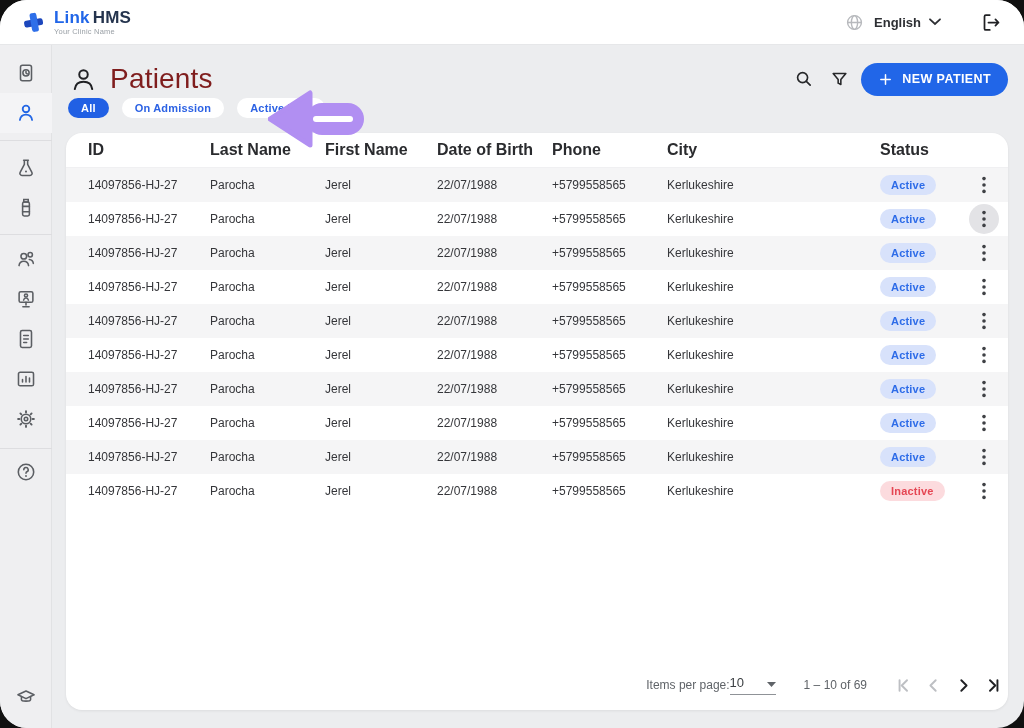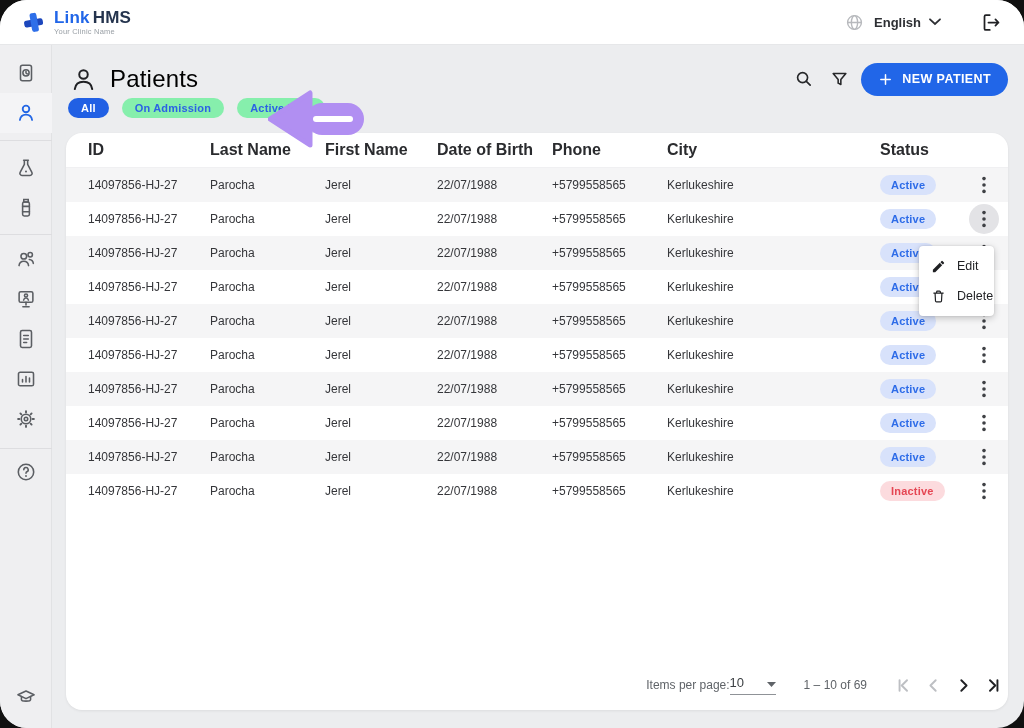--- a/index.html
+++ b/index.html
@@ -27,29 +27,29 @@
   .side-item { width:52px; height:40px; display:flex; align-items:center; justify-content:center; background:none; border:none; cursor:pointer; }
   .side-item.active { background:#f4f4f6; }
   .side-div { width:52px; height:1px; background:#dddde0; }
   .spacer { flex:1; }
 
   .main { flex:1; display:flex; flex-direction:column; padding:15px 16px 18px 14px; position:relative; }
 
   
   .page-header { display:flex; align-items:center; justify-content:space-between; height:38px; }
   .title-wrap { display:flex; align-items:center; gap:13px; padding-left:4px; }
-  .page-title { font-size:24px; font-weight:500; color:#000000; letter-spacing:.2px; }
+  .page-title { font-size:28px; font-weight:500; color:#7f1d1d; letter-spacing:.2px; }
   .header-actions { display:flex; align-items:center; gap:8px; }
   .btn { display:flex; align-items:center; gap:9px; height:33px; border-radius:17px; font-size:12.5px; font-weight:700; letter-spacing:.4px; cursor:pointer; font-family:"Liberation Sans",sans-serif; }
   .btn-outline { background:#fff; border:1.5px solid #2166e8; color:#2166e8; padding:0 17px; margin-left:10px; }
   .btn-primary { background:#2166e8; border:none; color:#fff; padding:0 17px; }
 
   
   .chips { display:flex; align-items:flex-start; gap:13px; height:19px; padding-left:2px; }
-  .chip { border:none; border-radius:11px; font-size:11px; font-weight:700; padding:4px 13px; cursor:pointer; color:#2c62e4; background:#86efac; letter-spacing:.2px; }
+  .chip { border:none; border-radius:11px; font-size:11px; font-weight:700; padding:4px 13px; cursor:pointer; color:#2c62e4; background:#ffffff; letter-spacing:.2px; }
   .chip--active { background:#2160e4; color:#ffffff; }
 
   
   .card { flex:1; margin-top:16px; background:#ffffff; border-radius:16px; box-shadow:0 1px 3px rgba(0,0,0,.07); display:flex; flex-direction:column; overflow:hidden; }
   .grid-row { display:grid; grid-template-columns:144px 115px 112px 115px 115px 213px 80px 1fr; align-items:center; }
   .thead { height:35px; border-bottom:1px solid #f0f0f2; }
   .thead .cell { font-size:16px; font-weight:700; color:#2a2b2e; }
   .cell:first-child { padding-left:22px; }
   .trow { height:34px; }
   .trow:nth-child(odd) { background:#f5f5f6; }
@@ -498,28 +498,14 @@
       </div>
     </main>
   </div>
 
   <svg class="arrow-annotation" width="100" height="58" viewBox="0 0 100 58">
     <rect x="38" y="13" width="58" height="32" rx="16" fill="#b18ff2"></rect>
     <polygon points="2,29 42,3 42,55" fill="#b18ff2" stroke="#b18ff2" stroke-width="5" stroke-linejoin="round"></polygon>
     <rect x="45" y="26" width="40" height="6" rx="3" fill="#ffffff"></rect>
   </svg>
 
-  <div class="context-menu">
-    <div class="menu-item">
-      <svg width="15" height="15" viewBox="0 0 24 24">
-        <path fill="#1f2023" d="M3 17.25V21h3.75L17.81 9.94l-3.75-3.75L3 17.25zM20.71 7.04a1 1 0 0 0 0-1.41l-2.34-2.34a1 1 0 0 0-1.41 0l-1.83 1.83 3.75 3.75 1.83-1.83z"></path>
-      </svg>
-      <span>Edit</span>
-    </div>
-    <div class="menu-item">
-      <svg width="15" height="15" viewBox="0 0 24 24" fill="none" stroke="#1f2023" stroke-width="1.9" stroke-linecap="round" stroke-linejoin="round">
-        <path d="M4.5 6.5h15M9 6.5V4.6a1.2 1.2 0 0 1 1.2-1.2h3.6A1.2 1.2 0 0 1 15 4.6v1.9M6.5 6.5l.7 12.6a1.5 1.5 0 0 0 1.5 1.4h6.6a1.5 1.5 0 0 0 1.5-1.4l.7-12.6"></path>
-      </svg>
-      <span>Delete</span>
-    </div>
-  </div>
 
 </div>
 
 </body></html>

